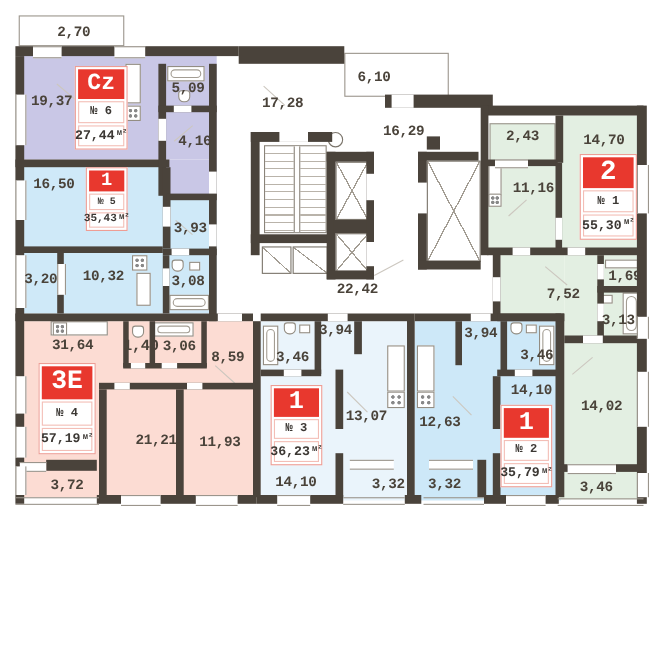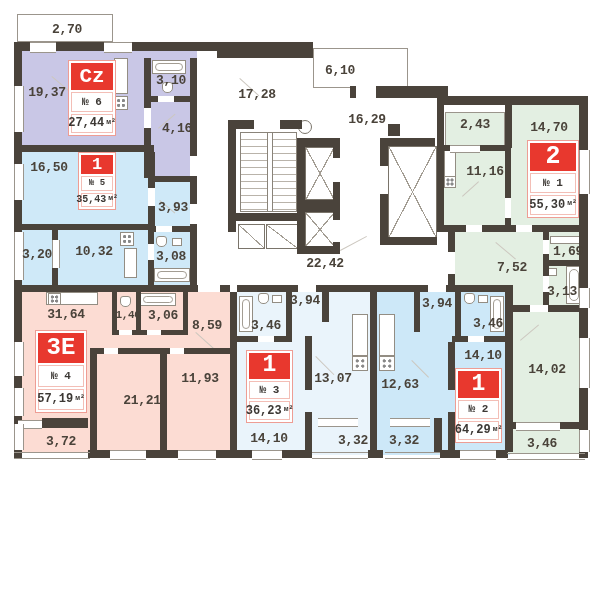--- a/index.html
+++ b/index.html
@@ -29,21 +29,21 @@
   .wc{border-radius:3px 3px 45% 45%;}
   .stove{background-image:
     radial-gradient(circle at 30% 30%,#888 1.3px,transparent 1.9px),
     radial-gradient(circle at 70% 30%,#888 1.3px,transparent 1.9px),
     radial-gradient(circle at 30% 70%,#888 1.3px,transparent 1.9px),
     radial-gradient(circle at 70% 70%,#888 1.3px,transparent 1.9px);}
   .vent{position:absolute;border-radius:50%;border:1px solid #7a746a;background:#fff;z-index:1;}
   .ldr{position:absolute;height:1px;background:#ccc7bf;transform-origin:0 0;z-index:1;}
   .dim{position:absolute;transform:translate(-50%,-50%);font-weight:bold;font-size:13px;
        color:#4a433a;white-space:nowrap;z-index:6;letter-spacing:-.3px;}
-  .dim.sm{font-size:11px;text-align:center;}
+  .dim.sm{font-size:14px;text-align:center;}
   .badge{position:absolute;z-index:7;display:flex;flex-direction:column;background:#fff;
          border:1px solid #ee9d94;box-sizing:border-box;padding:2px;gap:2px;cursor:pointer;}
   .badge .type{flex:1.55;background:#e8382e;color:#fff;display:flex;align-items:center;
                justify-content:center;font-weight:bold;line-height:1;}
   .badge .num,.badge .area{flex:1;border:1px solid #f3beb6;display:flex;align-items:center;
                justify-content:center;font-weight:bold;color:#3c3834;}
   .badge .num{font-size:11px;}
   .badge .area{font-size:12px;gap:2px;}
   .badge .area .u{font-size:8px;align-self:center;margin-top:-4px;}
 </style>
@@ -243,35 +243,35 @@
   <div class="ldr" style="left:340px;top:250px;width:30px;transform:rotate(-28deg)"></div>
   <div class="ldr" style="left:196px;top:332px;width:24px;transform:rotate(42deg)"></div>
   <div class="ldr" style="left:316px;top:356px;width:26px;transform:rotate(45deg)"></div>
   <div class="ldr" style="left:412px;top:360px;width:24px;transform:rotate(45deg)"></div>
   <div class="ldr" style="left:520px;top:340px;width:24px;transform:rotate(-40deg)"></div>
   <div class="ldr" style="left:496px;top:242px;width:26px;transform:rotate(40deg)"></div>
   <div class="ldr" style="left:462px;top:196px;width:22px;transform:rotate(-42deg)"></div>
 
   <span class="dim" style="left:67px;top:29px">2,70</span>
   <span class="dim" style="left:47px;top:92px">19,37</span>
-  <span class="dim" style="left:171px;top:80px">3,10</span>
+  <span class="dim" style="left:171px;top:80px">5,09</span>
   <span class="dim" style="left:177px;top:128px">4,16</span>
 
   <span class="dim" style="left:49px;top:167px">16,50</span>
   <span class="dim" style="left:173px;top:207px">3,93</span>
   <span class="dim" style="left:37px;top:254px">3,20</span>
   <span class="dim" style="left:94px;top:251px">10,32</span>
   <span class="dim" style="left:171px;top:256px">3,08</span>
 
   <span class="dim" style="left:66px;top:314px">31,64</span>
   <span class="dim sm" style="left:128px;top:315px">1,40</span>
   <span class="dim" style="left:163px;top:315px">3,06</span>
   <span class="dim" style="left:207px;top:325px">8,59</span>
   <span class="dim" style="left:142px;top:400px">21,21</span>
-  <span class="dim" style="left:200px;top:378px">11,93</span>
+  <span class="dim" style="left:200px;top:402px">11,93</span>
   <span class="dim" style="left:61px;top:441px">3,72</span>
 
   <span class="dim" style="left:305px;top:300px">3,94</span>
   <span class="dim" style="left:266px;top:325px">3,46</span>
   <span class="dim" style="left:333px;top:378px">13,07</span>
   <span class="dim" style="left:269px;top:438px">14,10</span>
   <span class="dim" style="left:353px;top:440px">3,32</span>
 
   <span class="dim" style="left:437px;top:303px">3,94</span>
   <span class="dim" style="left:488px;top:323px">3,46</span>
@@ -322,21 +322,21 @@
     <div class="num">№ 3</div>
     <div class="area">
         <span>36,23</span>
         <span class="u">м²</span>
       </div>
   </div>
   <div class="badge" style="left:455px;top:368px;width:47px;height:75px">
     <div class="type" style="font-size:23px">1</div>
     <div class="num">№ 2</div>
     <div class="area">
-        <span>64,29</span>
+        <span>35,79</span>
         <span class="u">м²</span>
       </div>
   </div>
   <div class="badge" style="left:527px;top:140px;width:52px;height:78px">
     <div class="type" style="font-size:25px">2</div>
     <div class="num">№ 1</div>
     <div class="area">
         <span>55,30</span>
         <span class="u">м²</span>
       </div>

